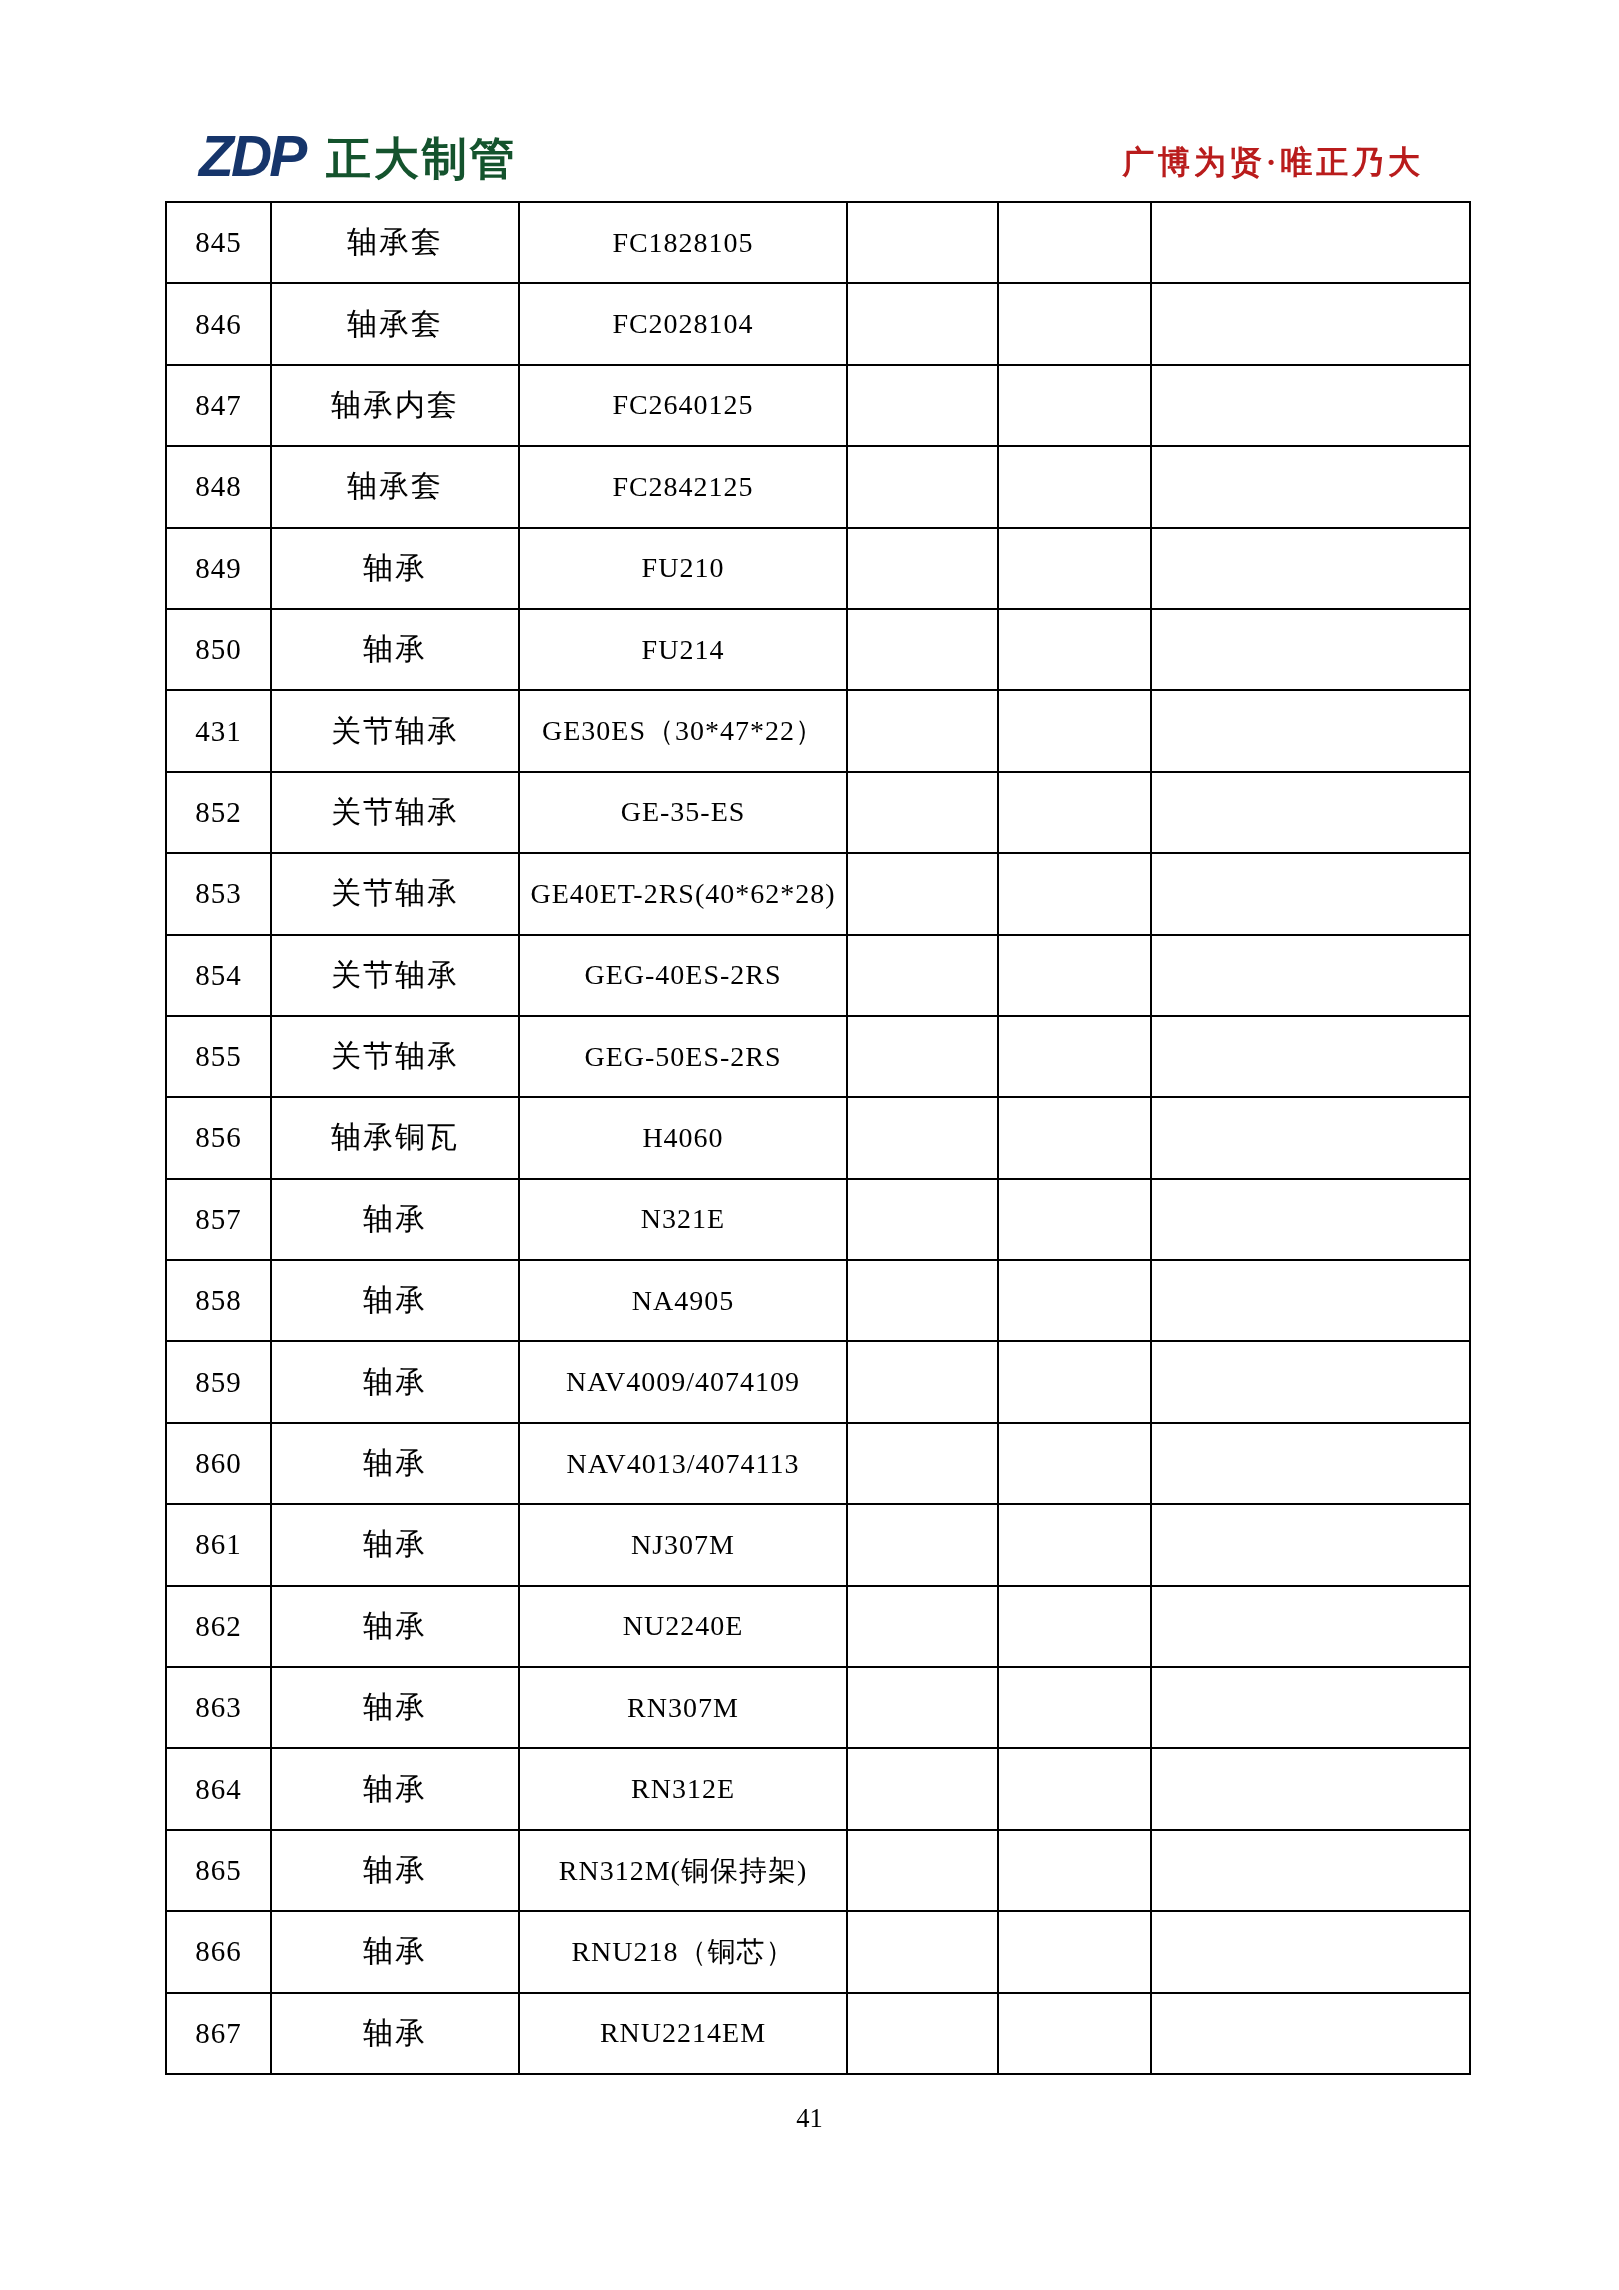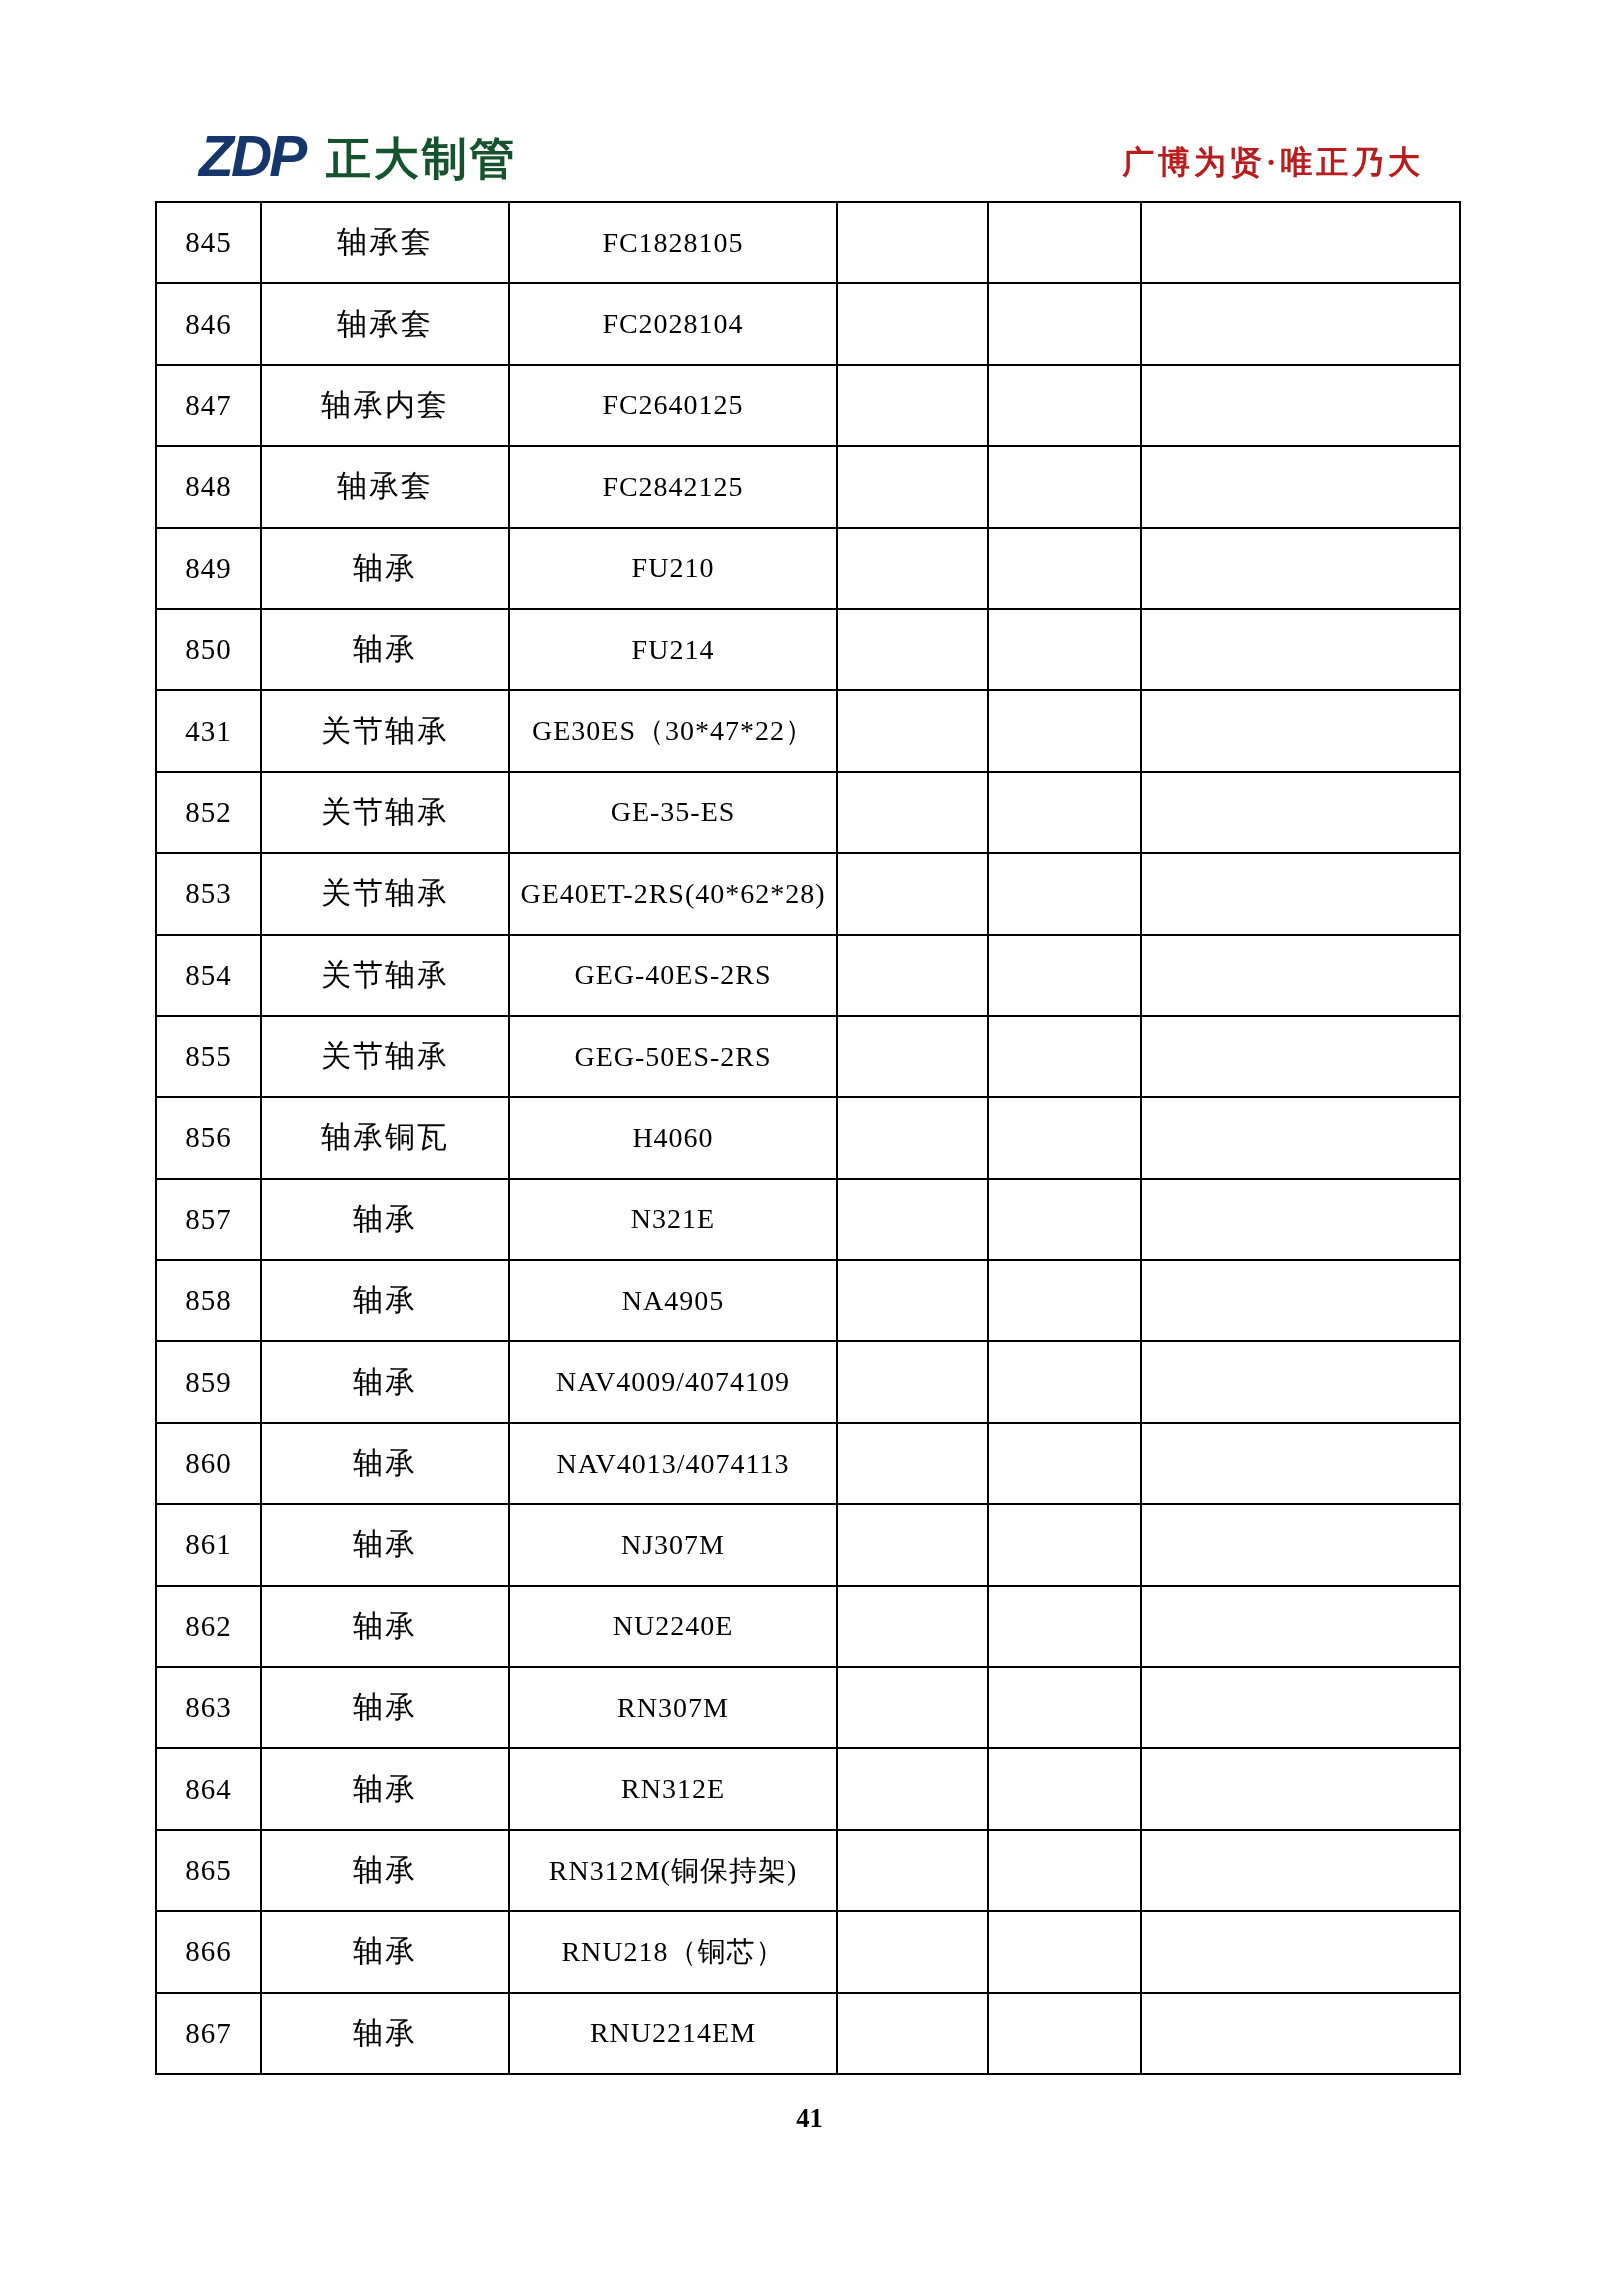--- a/index.html
+++ b/index.html
@@ -50,21 +50,21 @@
     font-size:32px;
     line-height:39px;
     letter-spacing:3.9px;
     color:#b91c1c;
     white-space:nowrap;
   }
 
   
   table.parts {
     position:absolute;
-    left:155px;
+    left:165px;
     top:201px;
     width:1304px;
     height:1874px;
     border-collapse:collapse;
     table-layout:fixed;
     border:2.9px solid #000;
   }
   table.parts td {
     border:2px solid #000;
     text-align:center;
@@ -92,21 +92,20 @@
   
   .page-number {
     position:absolute;
     left:0;
     top:2103px;
     width:100%;
     text-align:center;
     font-family:"Liberation Serif", serif;
     font-size:26.5px;
     color:#000;
-    font-weight:bold;
   }
 </style>
 </head>
 <body>
 
 <div class="page">
 
   <div class="header">
     <div class="logo">
       <span class="logo-mark">ZDP</span>

